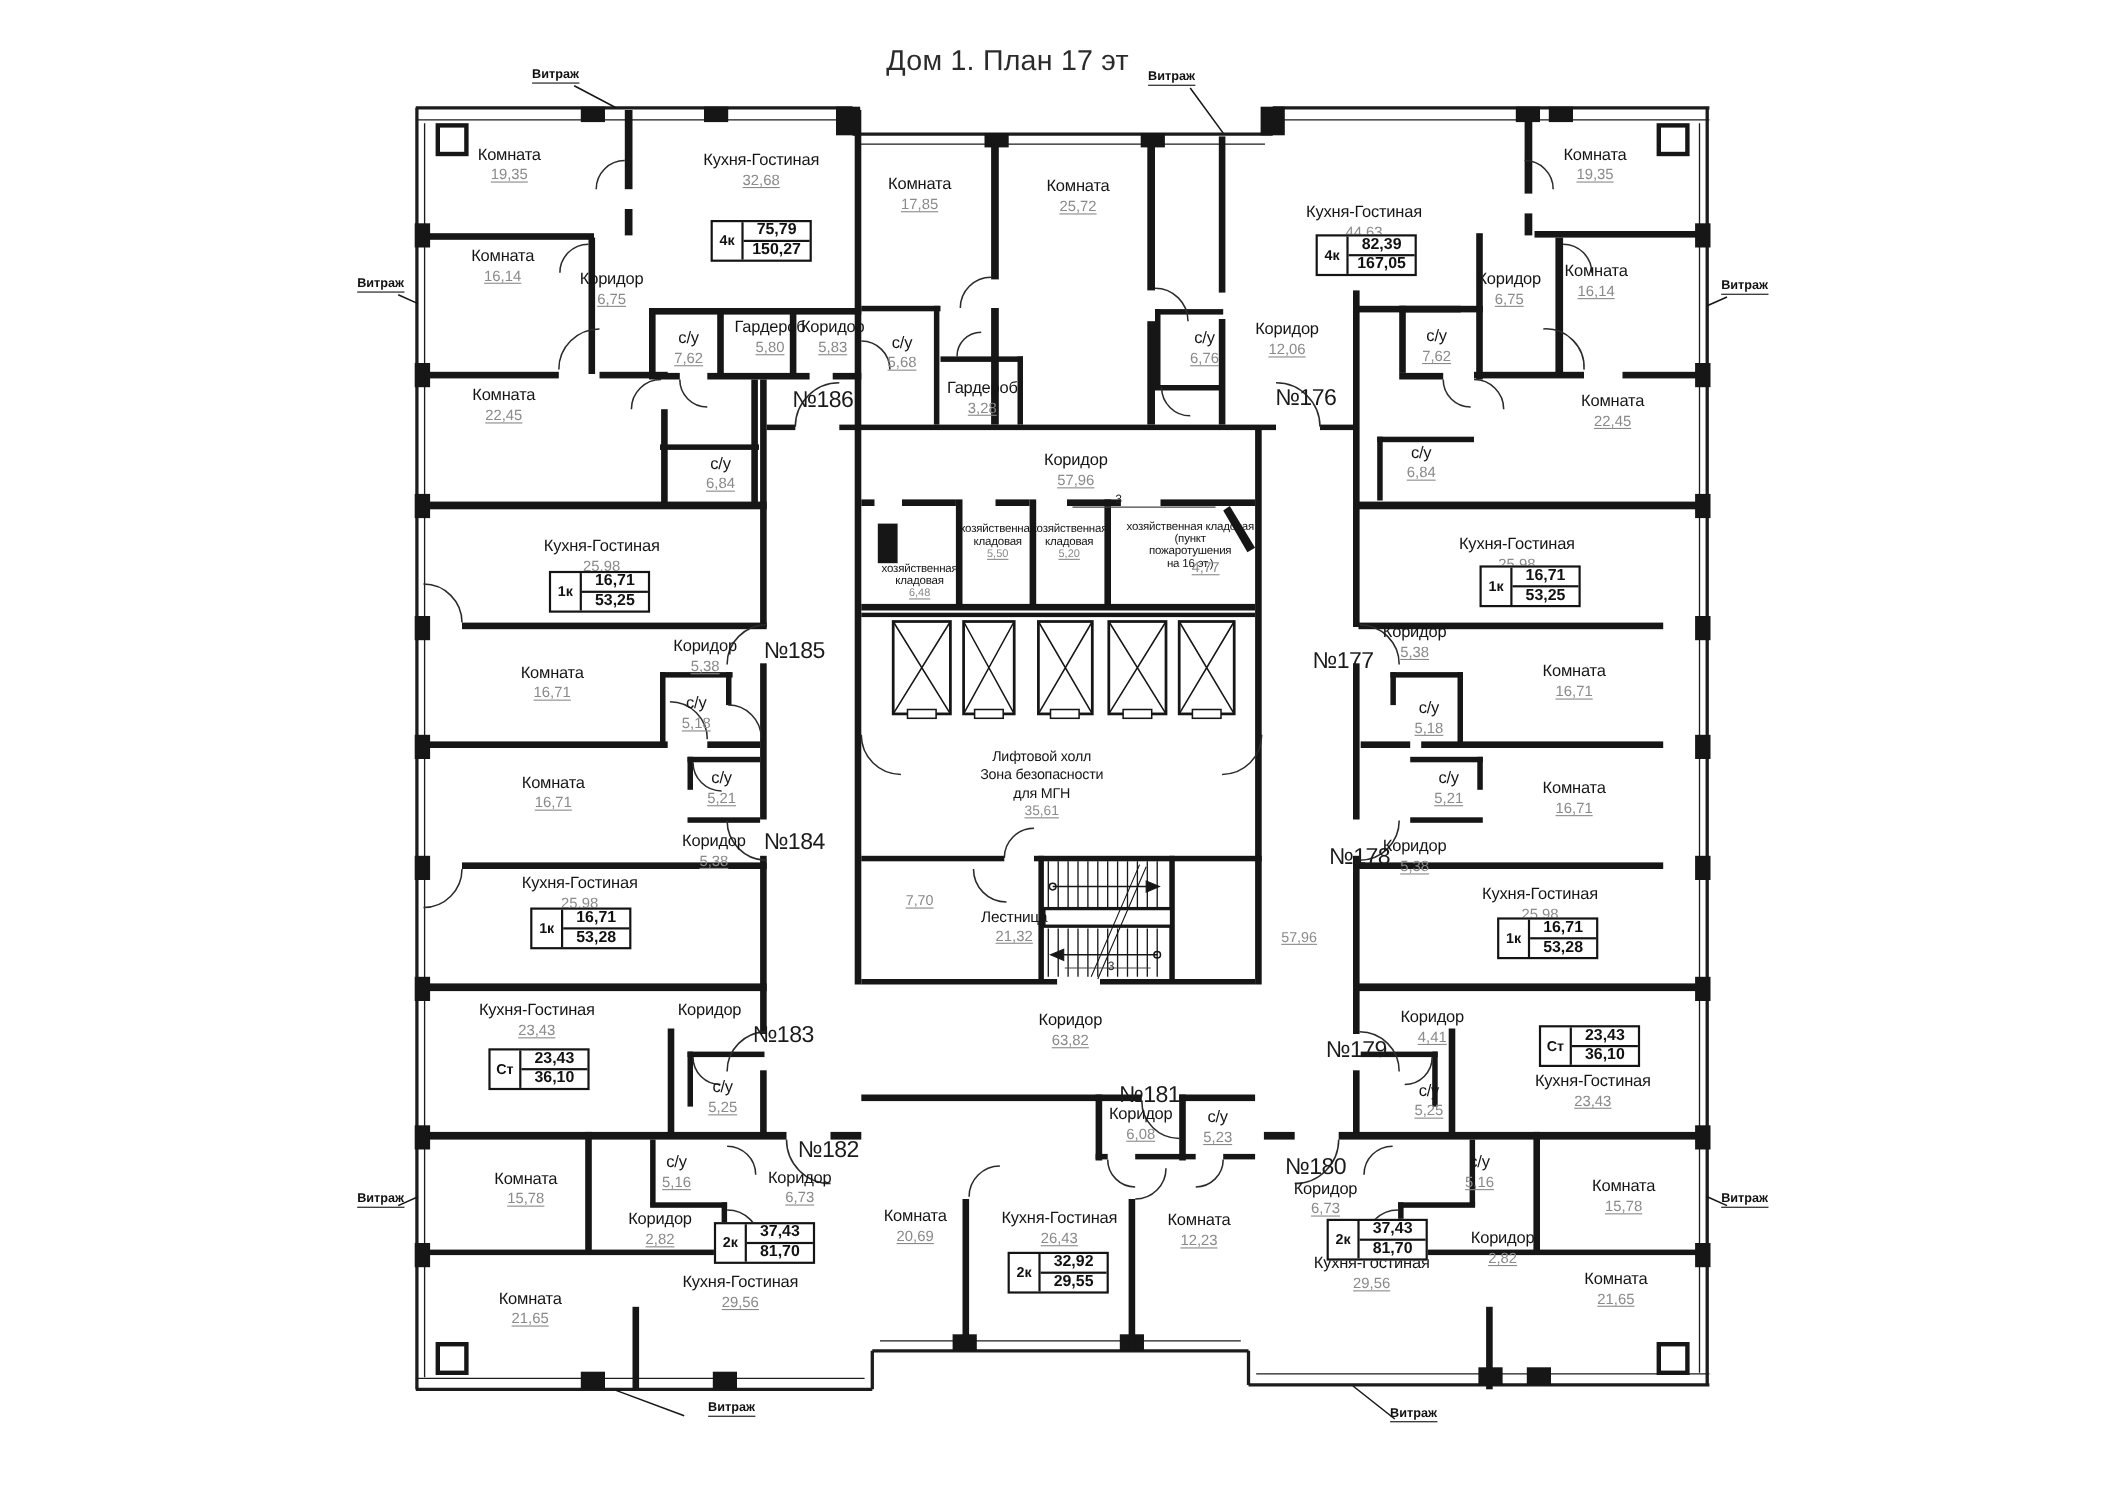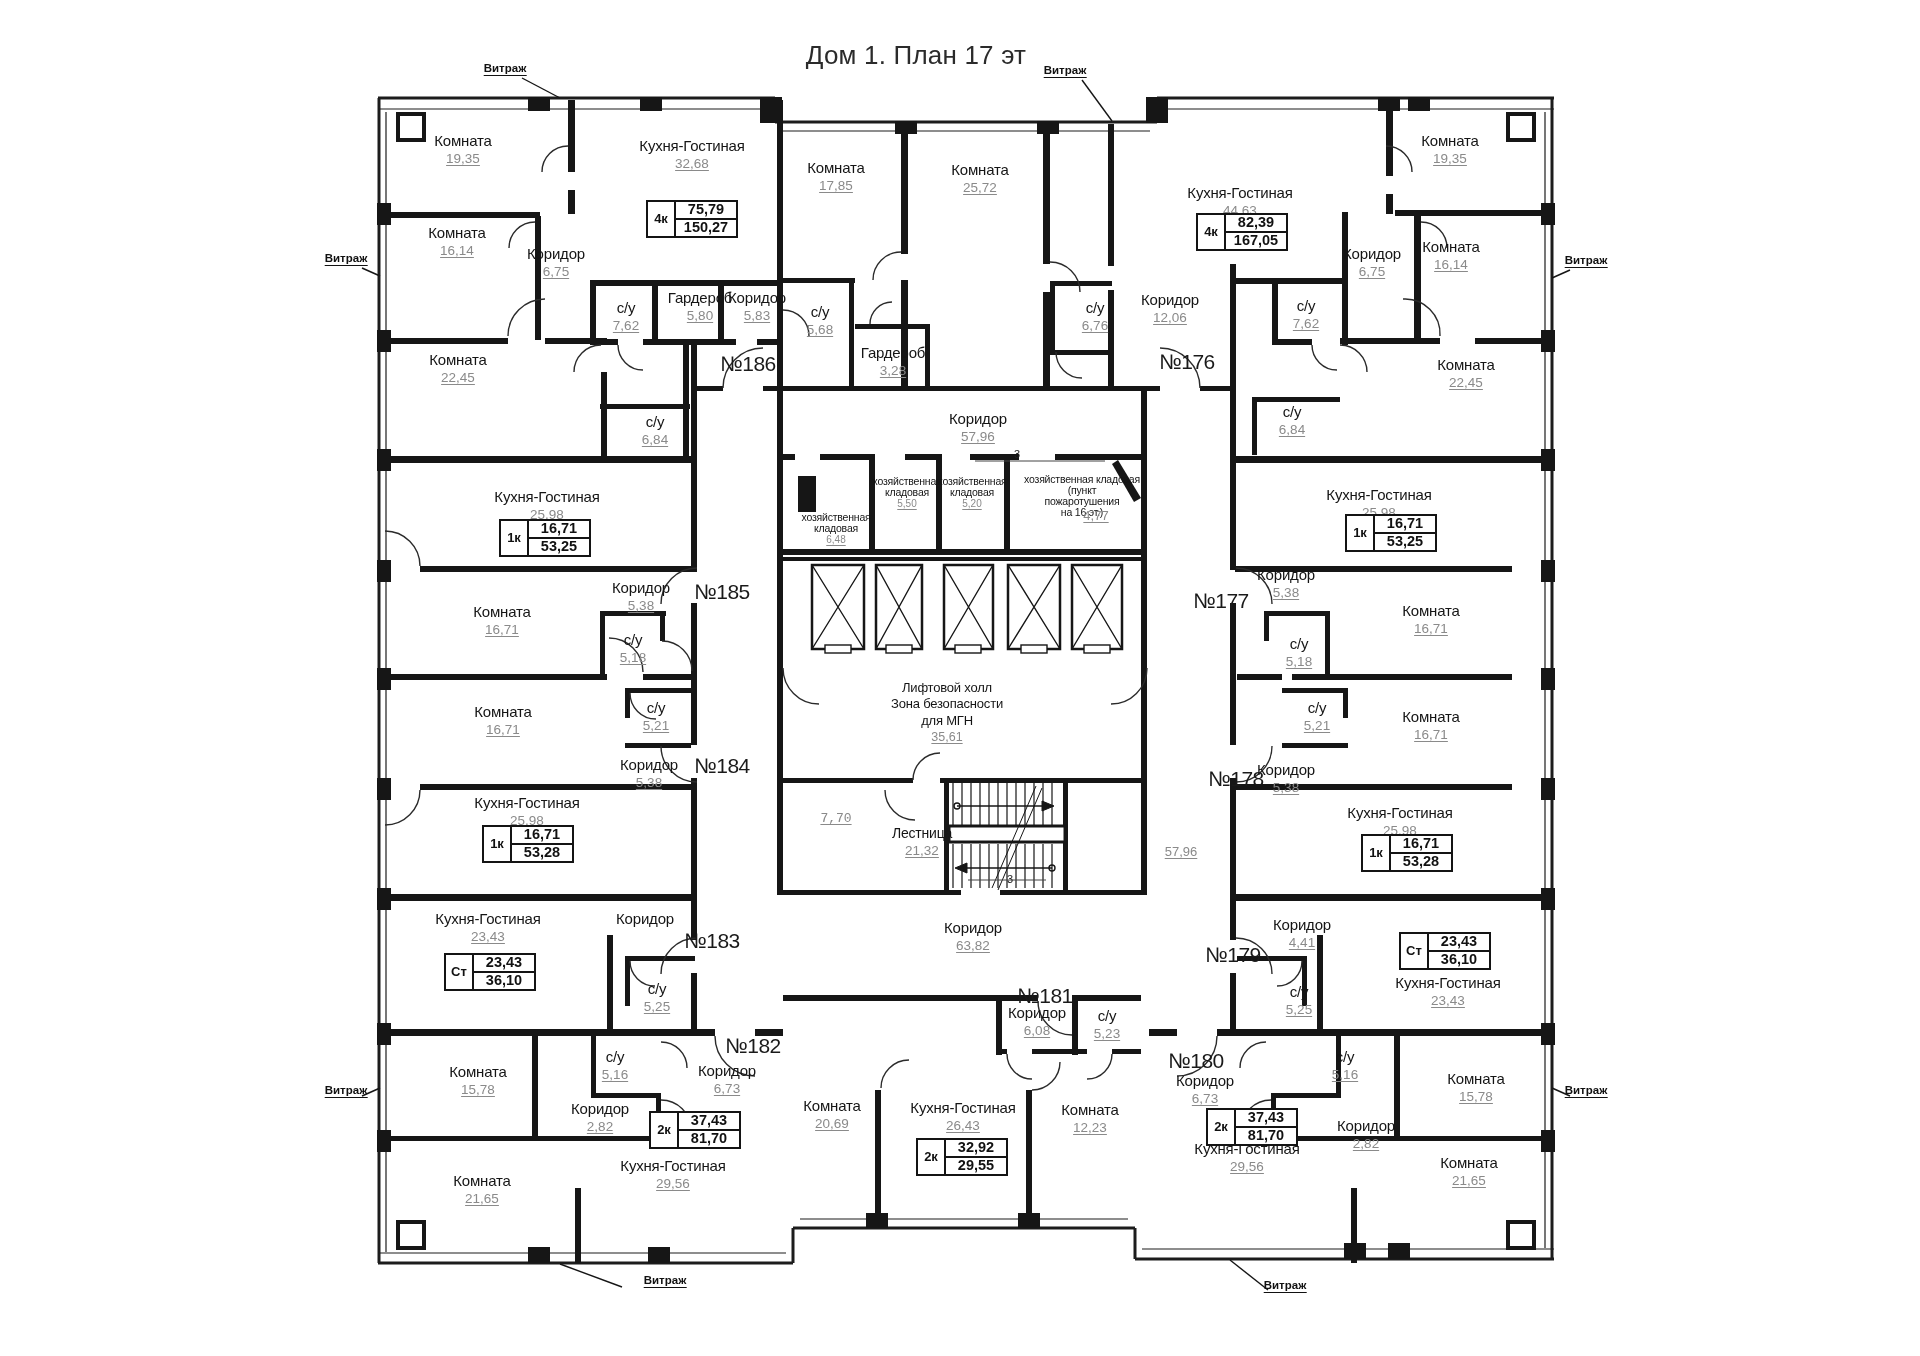--- a/index.html
+++ b/index.html
@@ -494,21 +494,21 @@
         </span>
       </div>
       <div class="badge" style="left: 962px; top: 1138px;">
         <span class="t">2к</span>
         <span class="vals">
           <span>32,92</span>
           <span>29,55</span>
         </span>
       </div>
       <div class="freeval" style="left: 1096px; top: 508px;">4,77</div>
-      <div class="freeval" style="left: 836px; top: 811px; font-family: Liberation Mono, monospace;">7,70</div>
+      <div class="freeval" style="left: 836px; top: 811px;">7,70</div>
       <div class="freeval" style="left: 1181px; top: 844px;">57,96</div>
       <div class="mark3" style="left: 1017px; top: 448px;">3</div>
       <div class="mark3" style="left: 1010px; top: 873px;">3</div>
       <div class="vitr" style="left: 505px; top: 62px;">Витраж</div>
       <div class="vitr" style="left: 1065px; top: 64px;">Витраж</div>
       <div class="vitr" style="left: 346px; top: 252px;">Витраж</div>
       <div class="vitr" style="left: 1586px; top: 254px;">Витраж</div>
       <div class="vitr" style="left: 346px; top: 1084px;">Витраж</div>
       <div class="vitr" style="left: 1586px; top: 1084px;">Витраж</div>
       <div class="vitr" style="left: 665px; top: 1274px;">Витраж</div>

